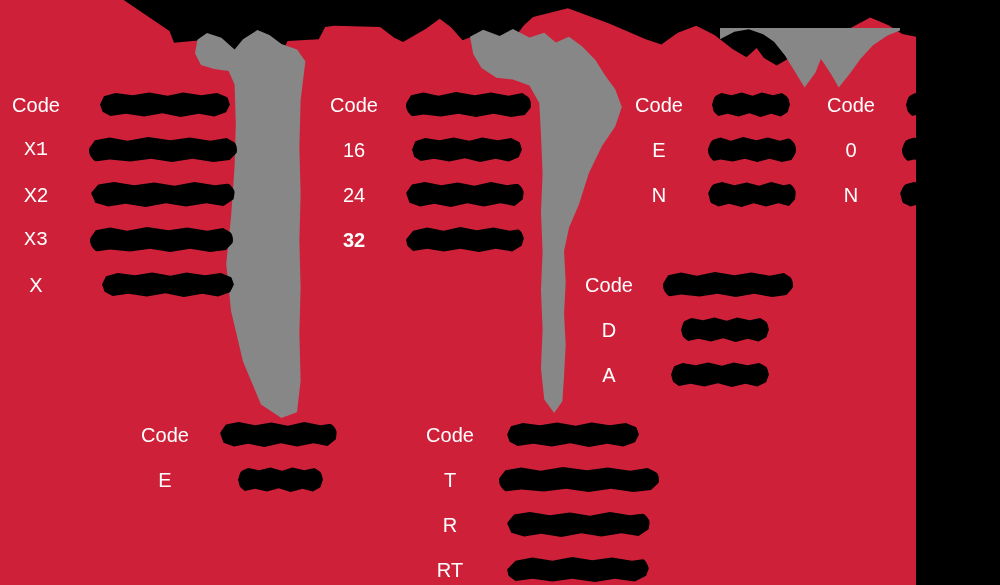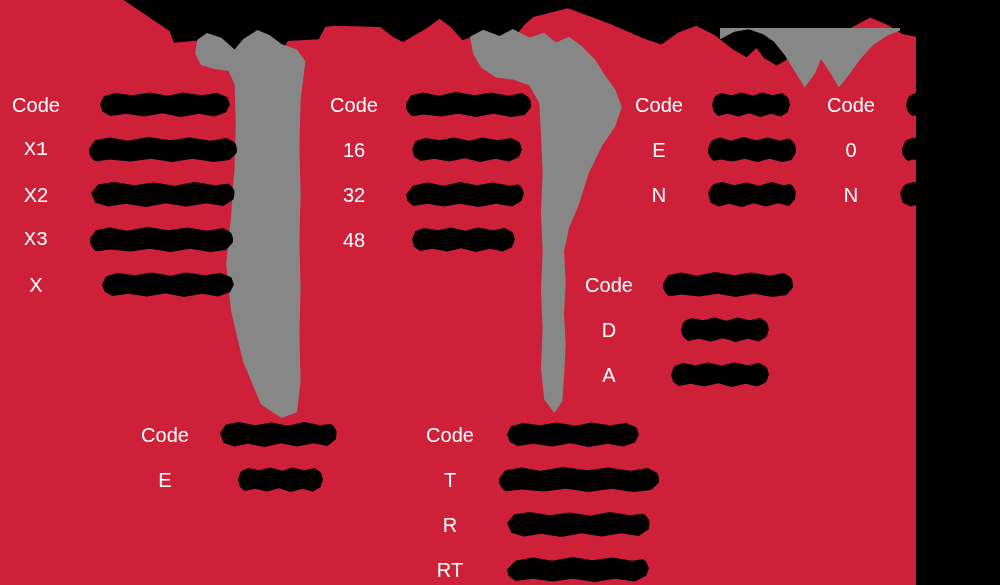--- a/index.html
+++ b/index.html
@@ -157,26 +157,26 @@
   <div class="col" style="left:320px; top:82px; width:260px;">
     <div class="row">
       <div class="rowlabel" style="width:68px;">Code</div>
       <div class="redact r2" style="width:125px; margin-left:18px;"></div>
     </div>
     <div class="row">
       <div class="rowlabel" style="width:68px;">16</div>
       <div class="redact r1" style="width:110px; margin-left:24px;"></div>
     </div>
     <div class="row">
-      <div class="rowlabel" style="width:68px;">32</div>
+      <div class="rowlabel" style="width:68px;">24</div>
+      <div class="redact r3" style="width:118px; margin-left:18px;"></div>
+    </div>
+    <div class="row">
+      <div class="rowlabel" style="width:68px;font-weight:bold;">32</div>
       <div class="redact r4" style="width:118px; margin-left:18px;"></div>
-    </div>
-    <div class="row">
-      <div class="rowlabel" style="width:68px;">48</div>
-      <div class="redact r1" style="width:103px; margin-left:24px;"></div>
     </div>
   </div>
 
   <div class="col" style="left:628px; top:82px; width:190px;">
     <div class="row">
       <div class="rowlabel" style="width:62px;">Code</div>
       <div class="redact r1" style="width:78px; margin-left:22px;"></div>
     </div>
     <div class="row">
       <div class="rowlabel" style="width:62px;">E</div>

